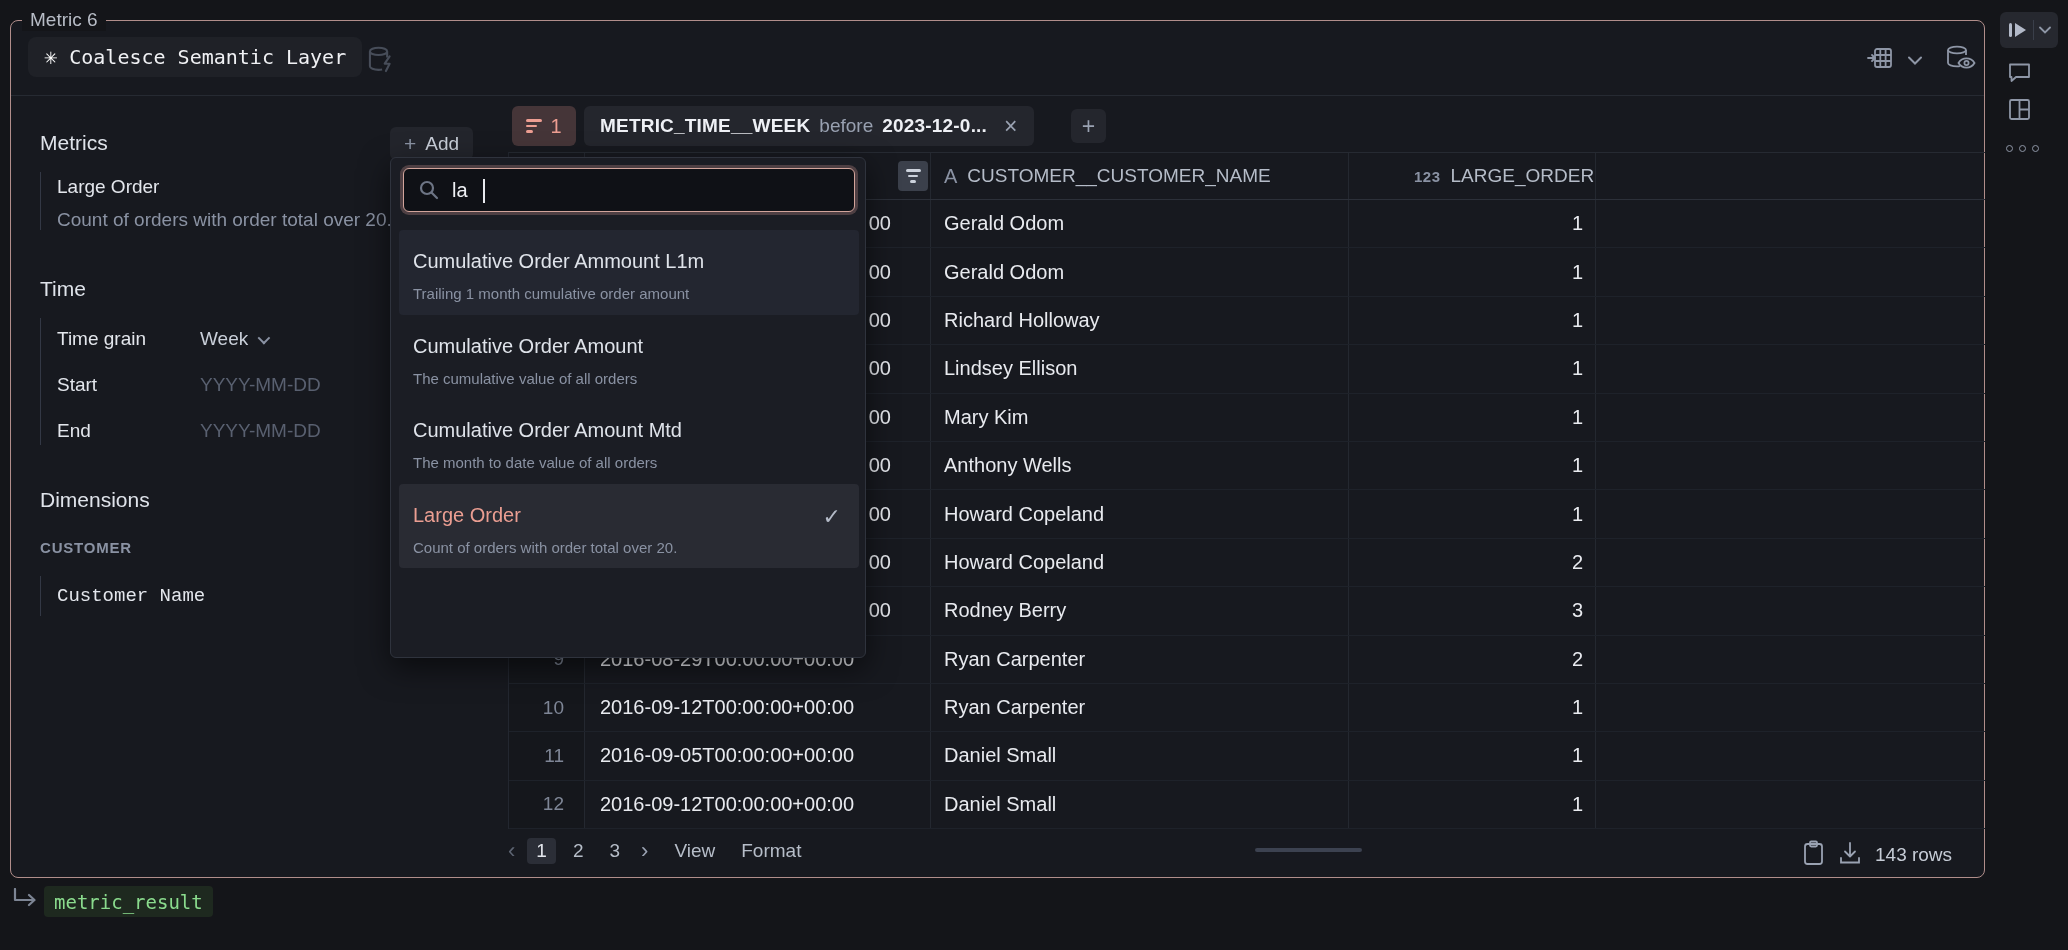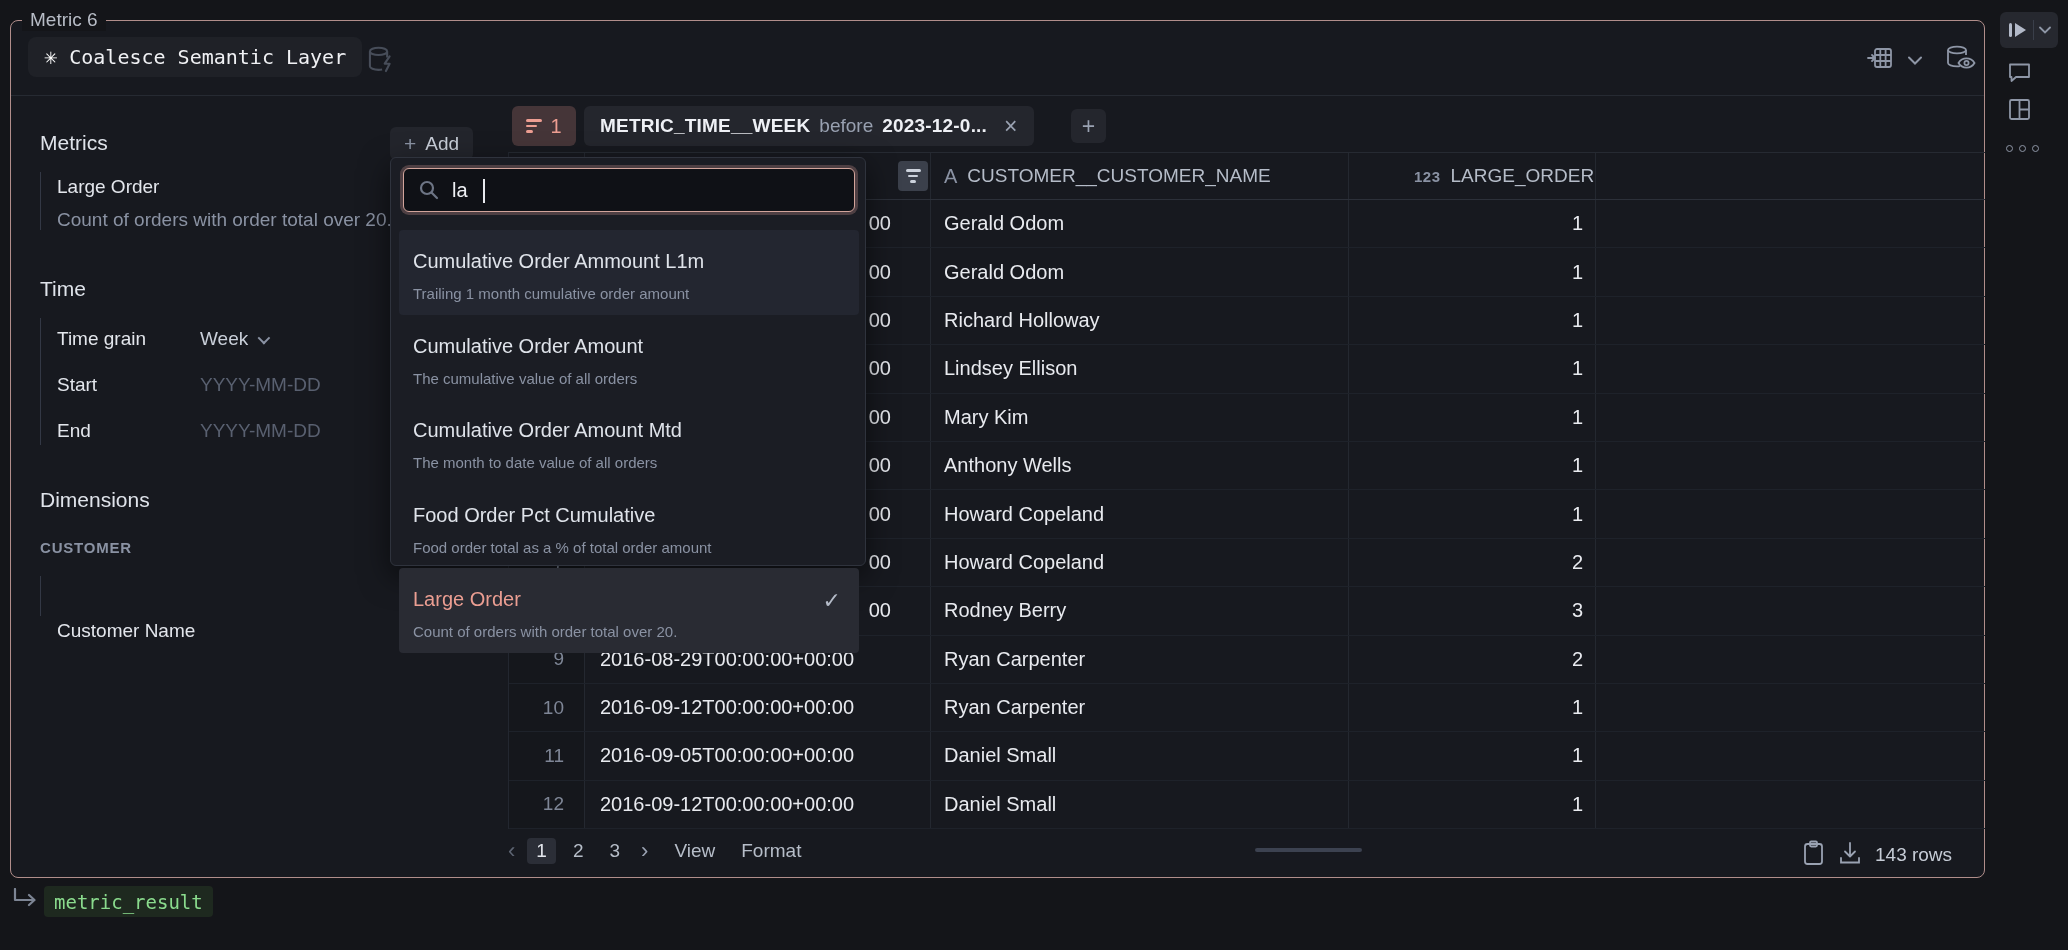--- a/index.html
+++ b/index.html
@@ -86,21 +86,21 @@
   .pg-next { color:#9aa2b2; font-size:22px; }
   .page { padding:2px 9px; border-radius:4px; }
   .page.active { background:#2b2e37; color:#e3e6ec; }
   .pg-link { margin-left:14px; }
   .hscroll { left:1255px; top:848px; width:107px; height:4px; border-radius:2px; background:#3c4250; }
   .foot-right { left:1802px; top:840px; display:flex; align-items:center; gap:13px;
     color:#9aa2b2; }
   .rowcount { font-size:19px; color:#c6ccd6; }
 
   
-  .popover { left:390px; top:157px; width:476px; height:409px; background:#1b1d24;
+  .popover { left:390px; top:157px; width:476px; height:501px; background:#1b1d24;
     border:1px solid #2f333d; border-radius:6px; z-index:40;
     box-shadow:0 10px 30px rgba(0,0,0,0.55); }
   .searchbox { position:absolute; left:12px; top:10px; width:452px; height:44px;
     background:#0f1116; border:1.5px solid #d2a49b; border-radius:6px;
     box-shadow:0 0 0 3px rgba(212,154,147,0.28); display:flex; align-items:center; }
   .searchbox svg { margin:0 12px 0 14px; color:#6d7585; flex:none; }
   .searchbox input { background:transparent; border:none; outline:none; color:#eef0f4;
     font-size:20px; font-family:"Liberation Sans",sans-serif; width:360px; }
   .caret { position:absolute; left:79px; top:10px; width:2px; height:24px; background:#e8eaef; }
   .dd-list { position:absolute; left:8px; top:72px; width:460px; }
@@ -191,21 +191,21 @@
     <span class="chev"></span>
   </div>
   <div class="abs p-label" style="left:57px; top:374px;">Start</div>
   <div class="abs p-placeholder" style="left:200px; top:374px;">YYYY-MM-DD</div>
   <div class="abs p-label" style="left:57px; top:420px;">End</div>
   <div class="abs p-placeholder" style="left:200px; top:420px;">YYYY-MM-DD</div>
 
   <div class="abs h-section" style="left:40px; top:488px;">Dimensions</div>
   <div class="abs group-label" style="left:40px; top:539px;">CUSTOMER</div>
   <div class="abs rule" style="left:40px; top:576px; height:40px;"></div>
-  <div class="abs p-title" style="left:57px; top:620px;">Customer Name</div>
+  <div class="abs p-title" style="left:57px; top:585px;font-family:Liberation Mono, monospace;">Customer Name</div>
 
   <div class="abs fcount-chip">
     <span class="fbars">
         <i class="b1"></i>
         <i class="b2"></i>
         <i class="b3"></i>
       </span>
     <span>1</span>
   </div>
   <div class="abs filter-chip">
@@ -374,24 +374,20 @@
           <div class="dd-title">Cumulative Order Ammount L1m</div>
           <div class="dd-desc">Trailing 1 month cumulative order amount</div>
         </div>
         <div class="dd-item">
           <div class="dd-title">Cumulative Order Amount</div>
           <div class="dd-desc">The cumulative value of all orders</div>
         </div>
         <div class="dd-item">
           <div class="dd-title">Cumulative Order Amount Mtd</div>
           <div class="dd-desc">The month to date value of all orders</div>
-        </div>
-        <div class="dd-item">
-          <div class="dd-title">Food Order Pct Cumulative</div>
-          <div class="dd-desc">Food order total as a % of total order amount</div>
         </div>
         <div class="dd-item selected">
           <div class="dd-title">Large Order</div>
           <div class="dd-desc">Count of orders with order total over 20.</div>
           <span class="dd-check">✓</span>
         </div>
       </div>
   </div>
 
   <div class="abs run-chip">

